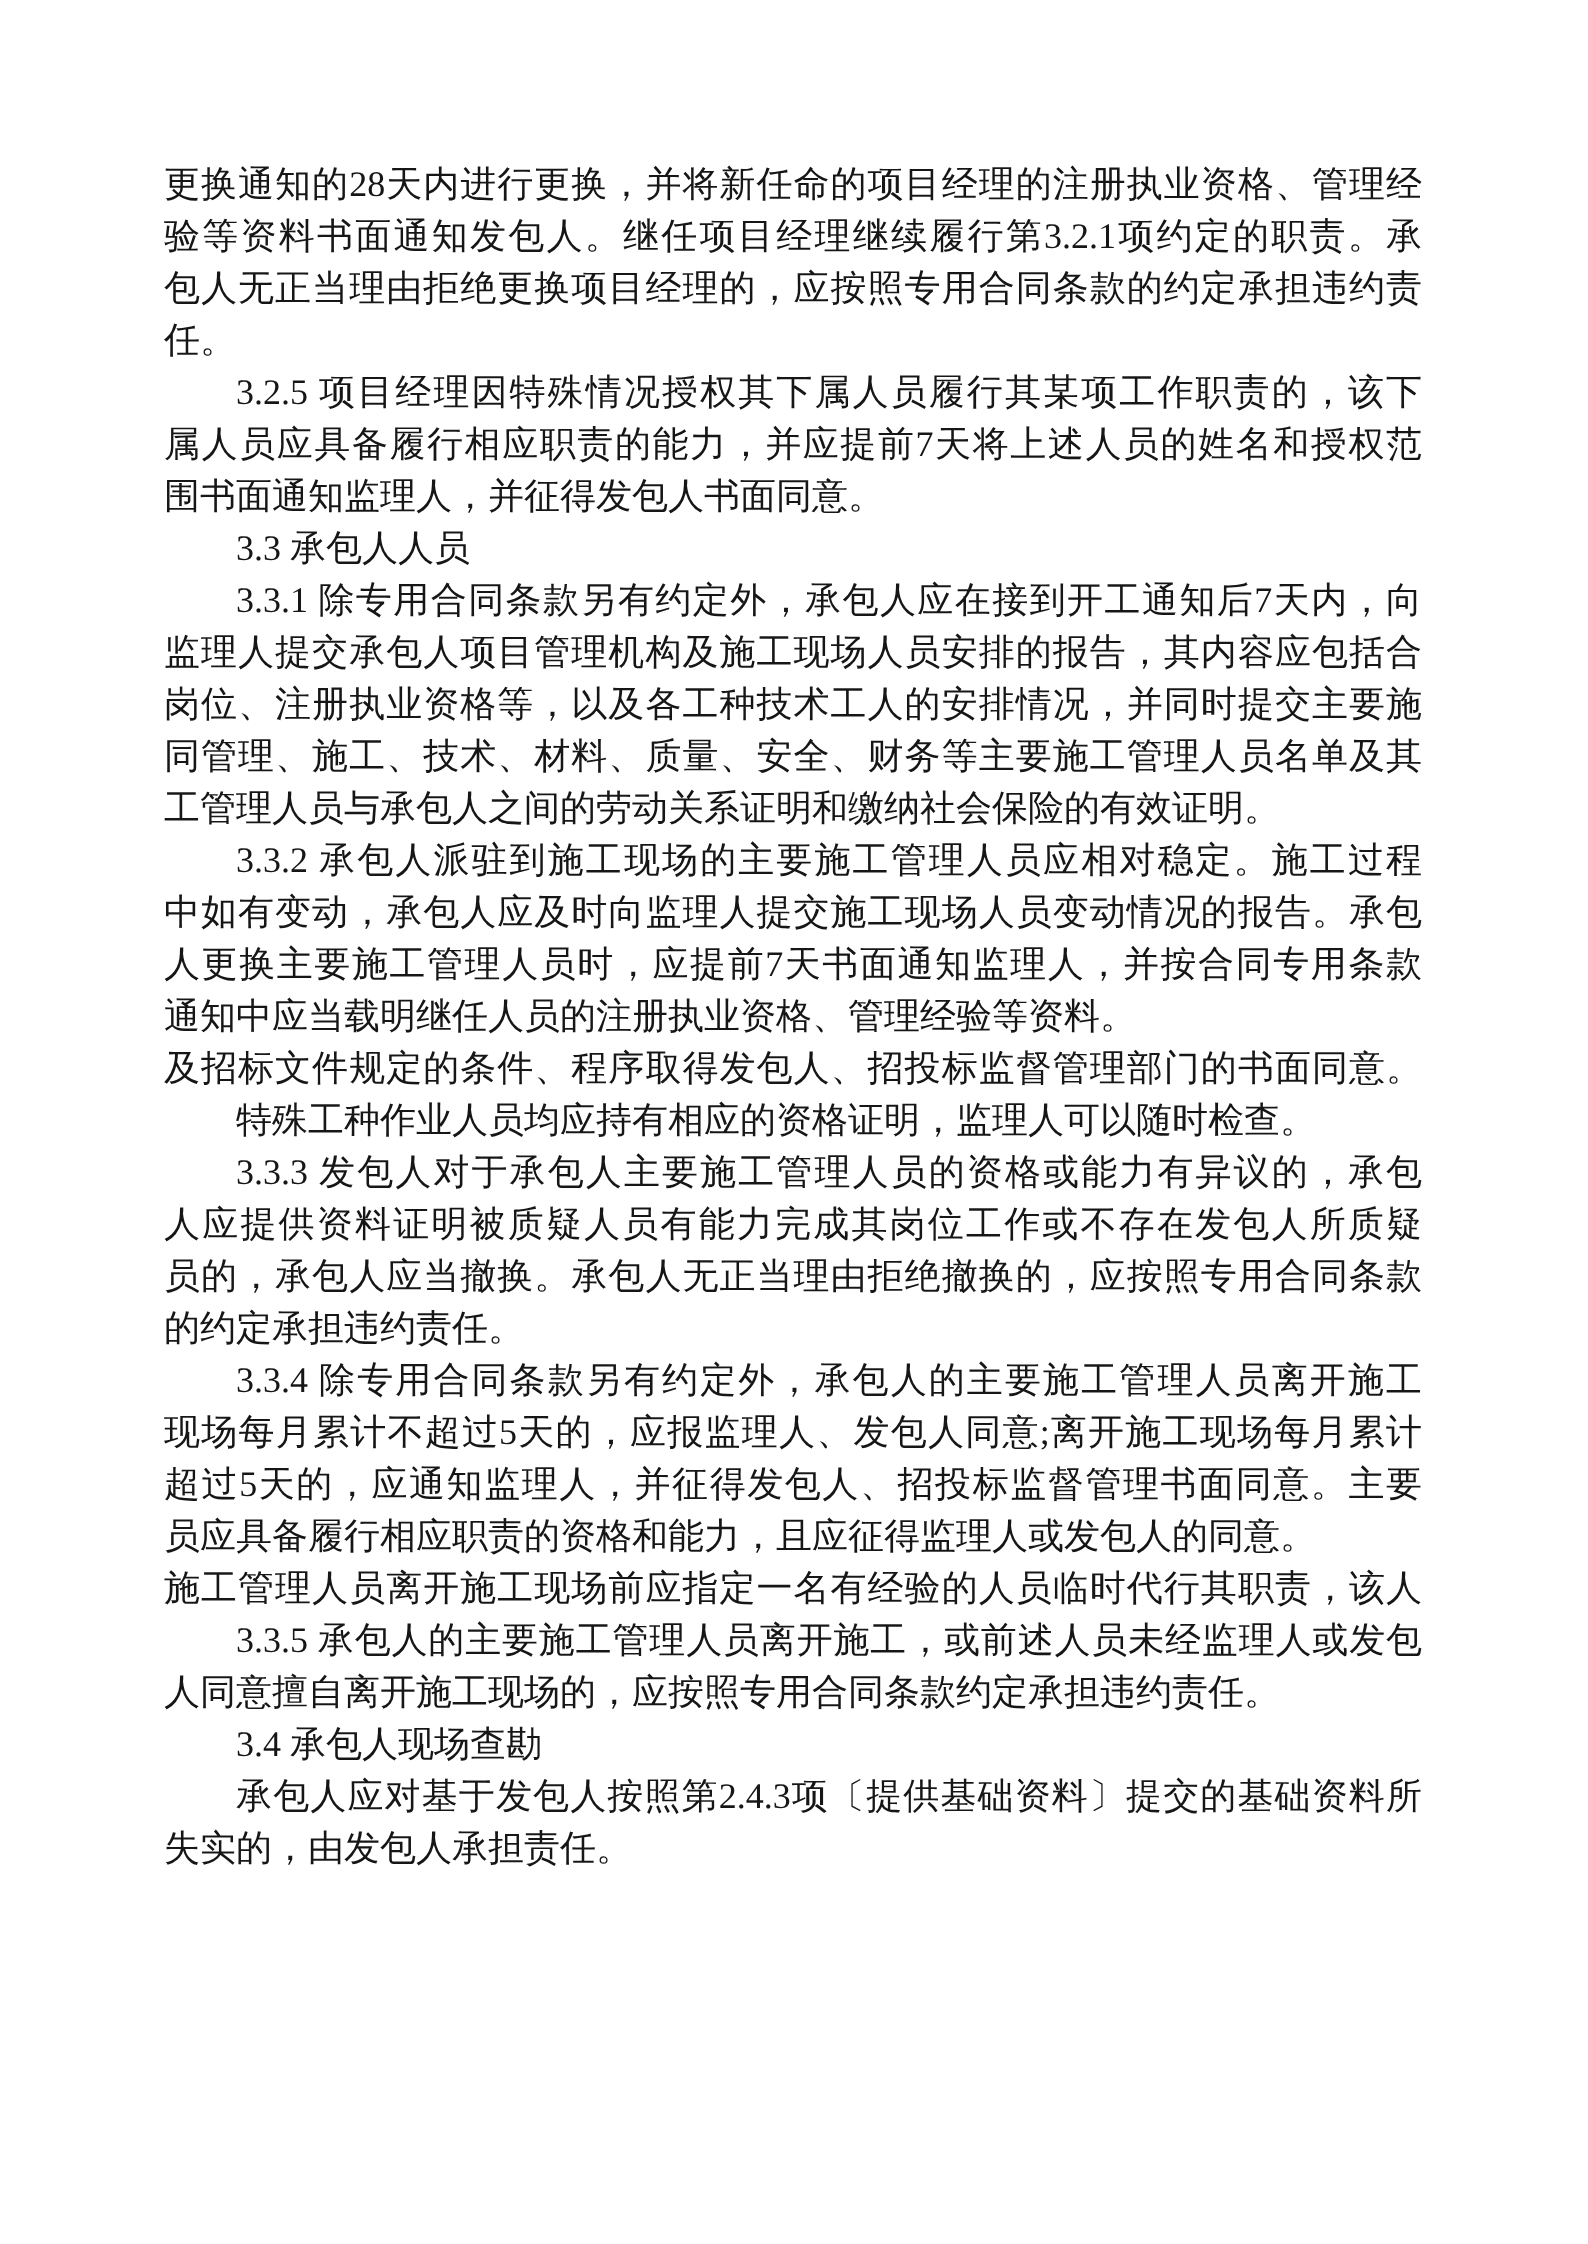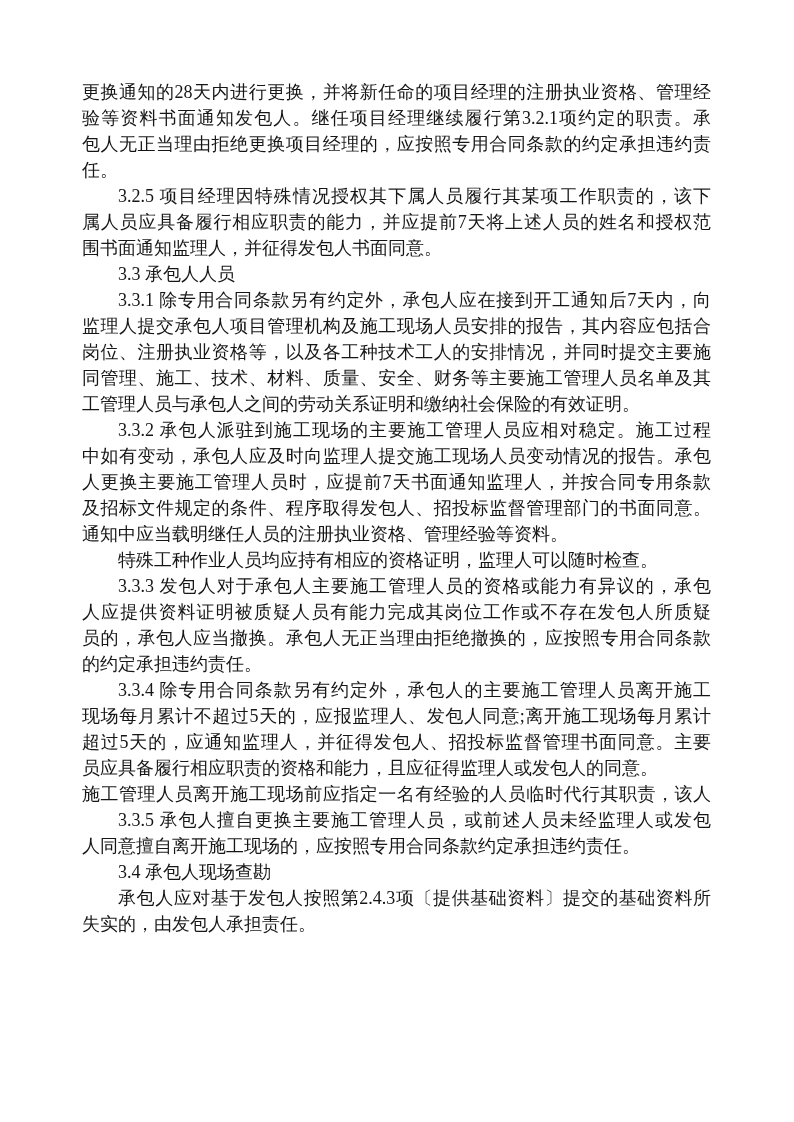--- a/index.html
+++ b/index.html
@@ -75,41 +75,41 @@
         <div class="line fill first-indent">3.3.1 除专用合同条款另有约定外，承包人应在接到开工通知后7天内，向</div>
         <div class="line fill">监理人提交承包人项目管理机构及施工现场人员安排的报告，其内容应包括合</div>
         <div class="line fill">岗位、注册执业资格等，以及各工种技术工人的安排情况，并同时提交主要施</div>
         <div class="line fill">同管理、施工、技术、材料、质量、安全、财务等主要施工管理人员名单及其</div>
         <div class="line">工管理人员与承包人之间的劳动关系证明和缴纳社会保险的有效证明。</div>
       </div>
       <div>
         <div class="line fill first-indent">3.3.2 承包人派驻到施工现场的主要施工管理人员应相对稳定。施工过程</div>
         <div class="line fill">中如有变动，承包人应及时向监理人提交施工现场人员变动情况的报告。承包</div>
         <div class="line fill">人更换主要施工管理人员时，应提前7天书面通知监理人，并按合同专用条款</div>
+        <div class="line">通知中应当载明继任人员的注册执业资格、管理经验等资料。</div>
         <div class="line fill">及招标文件规定的条件、程序取得发包人、招投标监督管理部门的书面同意。</div>
-        <div class="line">通知中应当载明继任人员的注册执业资格、管理经验等资料。</div>
       </div>
       <div>
         <div class="line first-indent">特殊工种作业人员均应持有相应的资格证明，监理人可以随时检查。</div>
       </div>
       <div>
         <div class="line fill first-indent">3.3.3 发包人对于承包人主要施工管理人员的资格或能力有异议的，承包</div>
         <div class="line fill">人应提供资料证明被质疑人员有能力完成其岗位工作或不存在发包人所质疑</div>
         <div class="line fill">员的，承包人应当撤换。承包人无正当理由拒绝撤换的，应按照专用合同条款</div>
         <div class="line">的约定承担违约责任。</div>
       </div>
       <div>
         <div class="line fill first-indent">3.3.4 除专用合同条款另有约定外，承包人的主要施工管理人员离开施工</div>
         <div class="line fill">现场每月累计不超过5天的，应报监理人、发包人同意;离开施工现场每月累计</div>
         <div class="line fill">超过5天的，应通知监理人，并征得发包人、招投标监督管理书面同意。主要</div>
         <div class="line">员应具备履行相应职责的资格和能力，且应征得监理人或发包人的同意。</div>
         <div class="line fill">施工管理人员离开施工现场前应指定一名有经验的人员临时代行其职责，该人</div>
       </div>
       <div>
-        <div class="line fill first-indent">3.3.5 承包人擅自更换主要施工管理人员，或前述人员未经监理人或发包</div>
+        <div class="line fill first-indent">3.3.5 承包人的主要施工管理人员离开施工，或前述人员未经监理人或发包</div>
         <div class="line">人同意擅自离开施工现场的，应按照专用合同条款约定承担违约责任。</div>
       </div>
       <div>
         <div class="line first-indent">3.4 承包人现场查勘</div>
       </div>
       <div>
         <div class="line fill first-indent">承包人应对基于发包人按照第2.4.3项〔提供基础资料〕提交的基础资料所</div>
         <div class="line">失实的，由发包人承担责任。</div>
       </div>
     </div>

